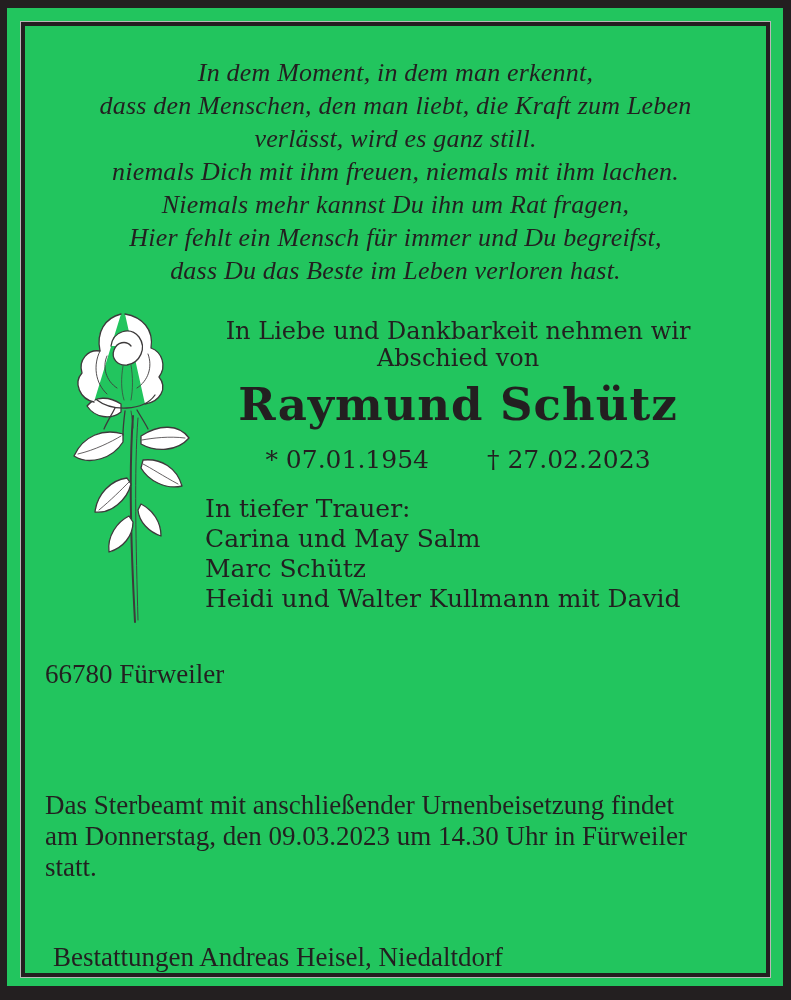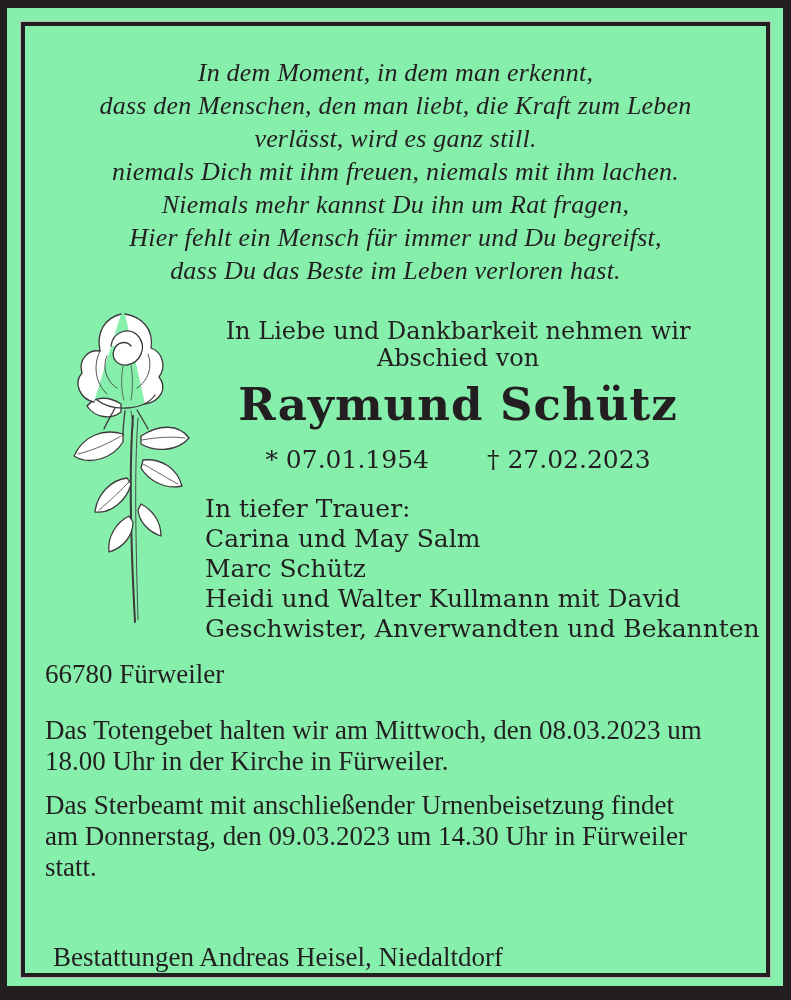--- a/index.html
+++ b/index.html
@@ -1,21 +1,21 @@
 <!DOCTYPE html>
 <html><head>
 <meta charset="utf-8">
 <style>
   html, body { margin: 0; padding: 0; background: #ffffff; }
   .page {
     position: relative;
     width: 791px;
     height: 1000px;
     box-sizing: border-box;
-    background: #86efac;
+    background: #22c55e;
     border-style: solid;
     border-color: #231f20;
     border-width: 8px 8px 14px 7px;
     font-family: "Liberation Serif", serif;
     color: #231f20;
     overflow: hidden;
   }
   .frame {
     position: absolute;
     top: 14px; left: 14px; right: 13px; bottom: 9px;
@@ -142,29 +142,24 @@
 
       <div class="headline-block dates">
         <span class="birth">* 07.01.1954</span><span class="death">† 27.02.2023</span>
       </div>
 
       <div class="mourners">
         <div>In tiefer Trauer:</div>
         <div>Carina und May Salm</div>
         <div>Marc Schütz</div>
         <div>Heidi und Walter Kullmann mit David</div>
-        <div>Geschwister, Anverwandten und Bekannten</div>
       </div>
 
       <div class="bottom-text location-line">66780 Fürweiler</div>
 
-      <div class="bottom-text para-1">
-        <div>Das Totengebet halten wir am Mittwoch, den 08.03.2023 um</div>
-        <div>18.00 Uhr in der Kirche in Fürweiler.</div>
-      </div>
 
       <div class="bottom-text para-2">
         <div>Das Sterbeamt mit anschließender Urnenbeisetzung findet</div>
         <div>am Donnerstag, den 09.03.2023 um 14.30 Uhr in Fürweiler</div>
         <div>statt.</div>
       </div>
 
       <div class="bottom-text undertaker-line">Bestattungen Andreas Heisel, Niedaltdorf</div>
 
     </div>

